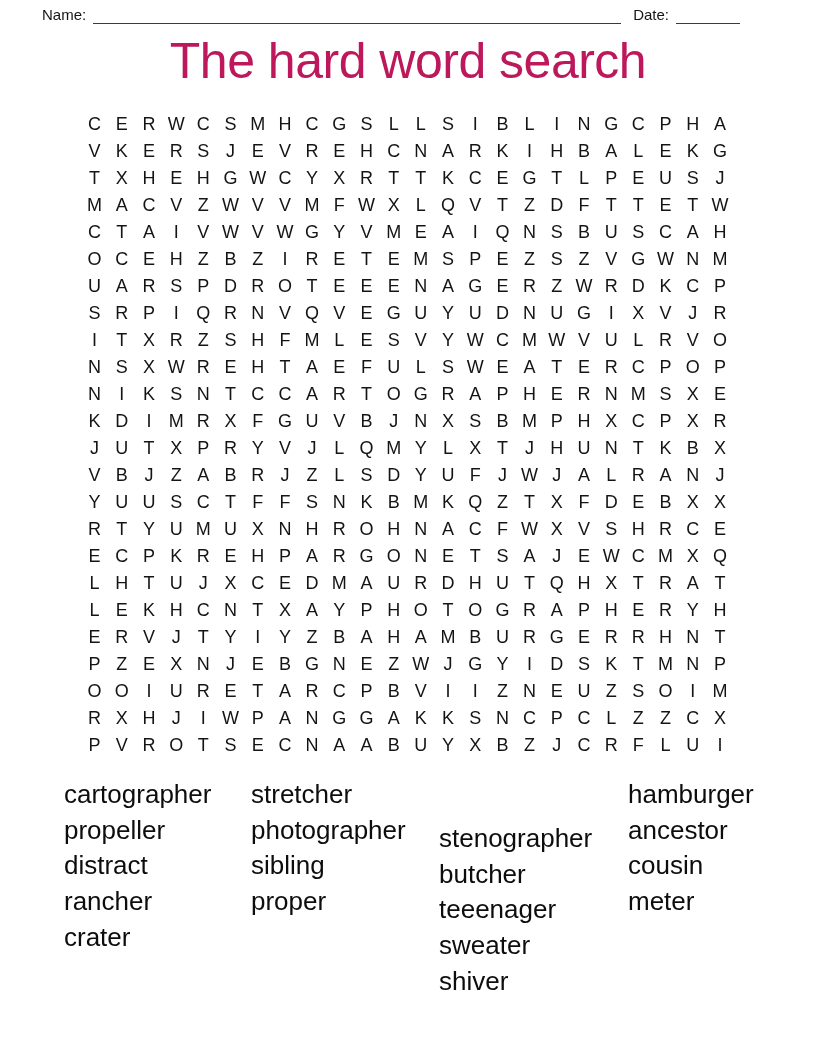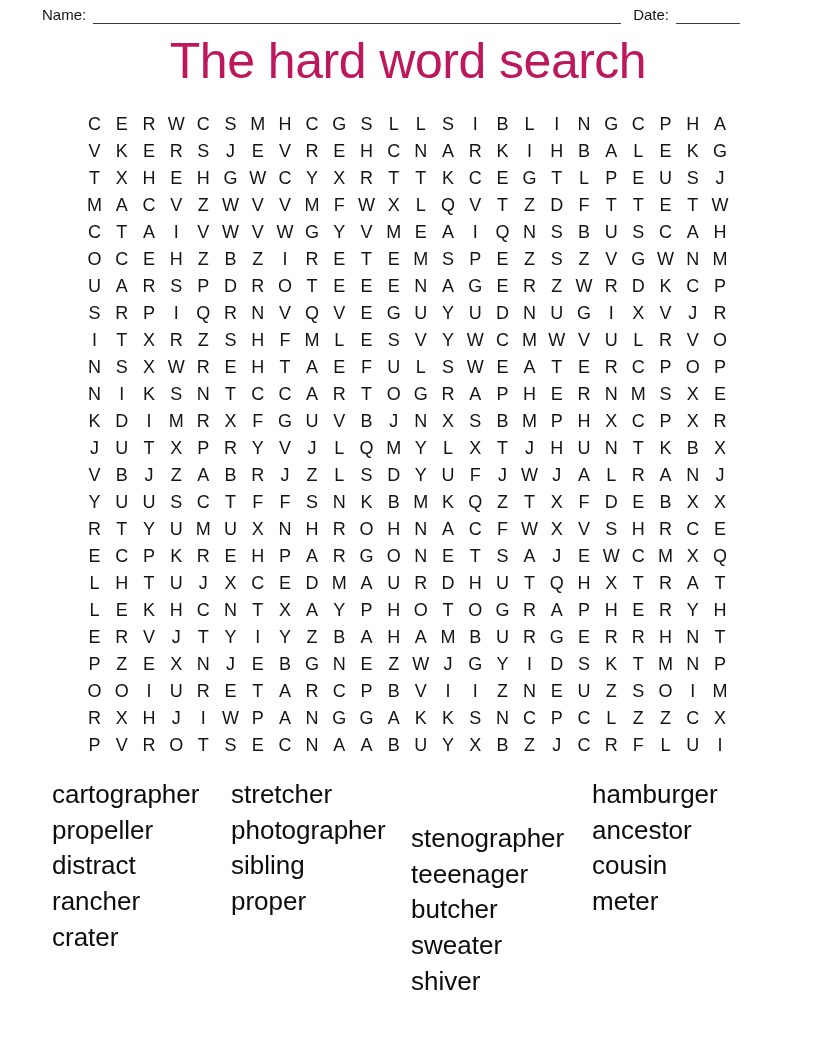--- a/index.html
+++ b/index.html
@@ -73,23 +73,24 @@
     align-items: center;
     justify-content: center;
     font-size: 18px;
     font-weight: 400;
     color: #141414;
   }
 
   
   .word-list {
     position: absolute;
-    left: 52px;
+    left: 64px;
     top: 777px;
     display: flex;
+    gap: 8px;
   }
   .word-col {
     display: flex;
     flex-direction: column;
   }
   .word-col-1 { width: 179px; }
   .word-col-2 { width: 180px; }
   .word-col-3 { width: 181px; margin-top: 44px; }
   .word-col-4 { width: 160px; }
   .word-item {
@@ -699,22 +700,22 @@
       <div class="word-item">crater</div>
     </div>
   <div class="word-col word-col-2">
       <div class="word-item">stretcher</div>
       <div class="word-item">photographer</div>
       <div class="word-item">sibling</div>
       <div class="word-item">proper</div>
     </div>
   <div class="word-col word-col-3">
       <div class="word-item">stenographer</div>
+      <div class="word-item">butcher</div>
       <div class="word-item">teeenager</div>
-      <div class="word-item">butcher</div>
       <div class="word-item">sweater</div>
       <div class="word-item">shiver</div>
     </div>
   <div class="word-col word-col-4">
       <div class="word-item">hamburger</div>
       <div class="word-item">ancestor</div>
       <div class="word-item">cousin</div>
       <div class="word-item">meter</div>
     </div>
 </div>

